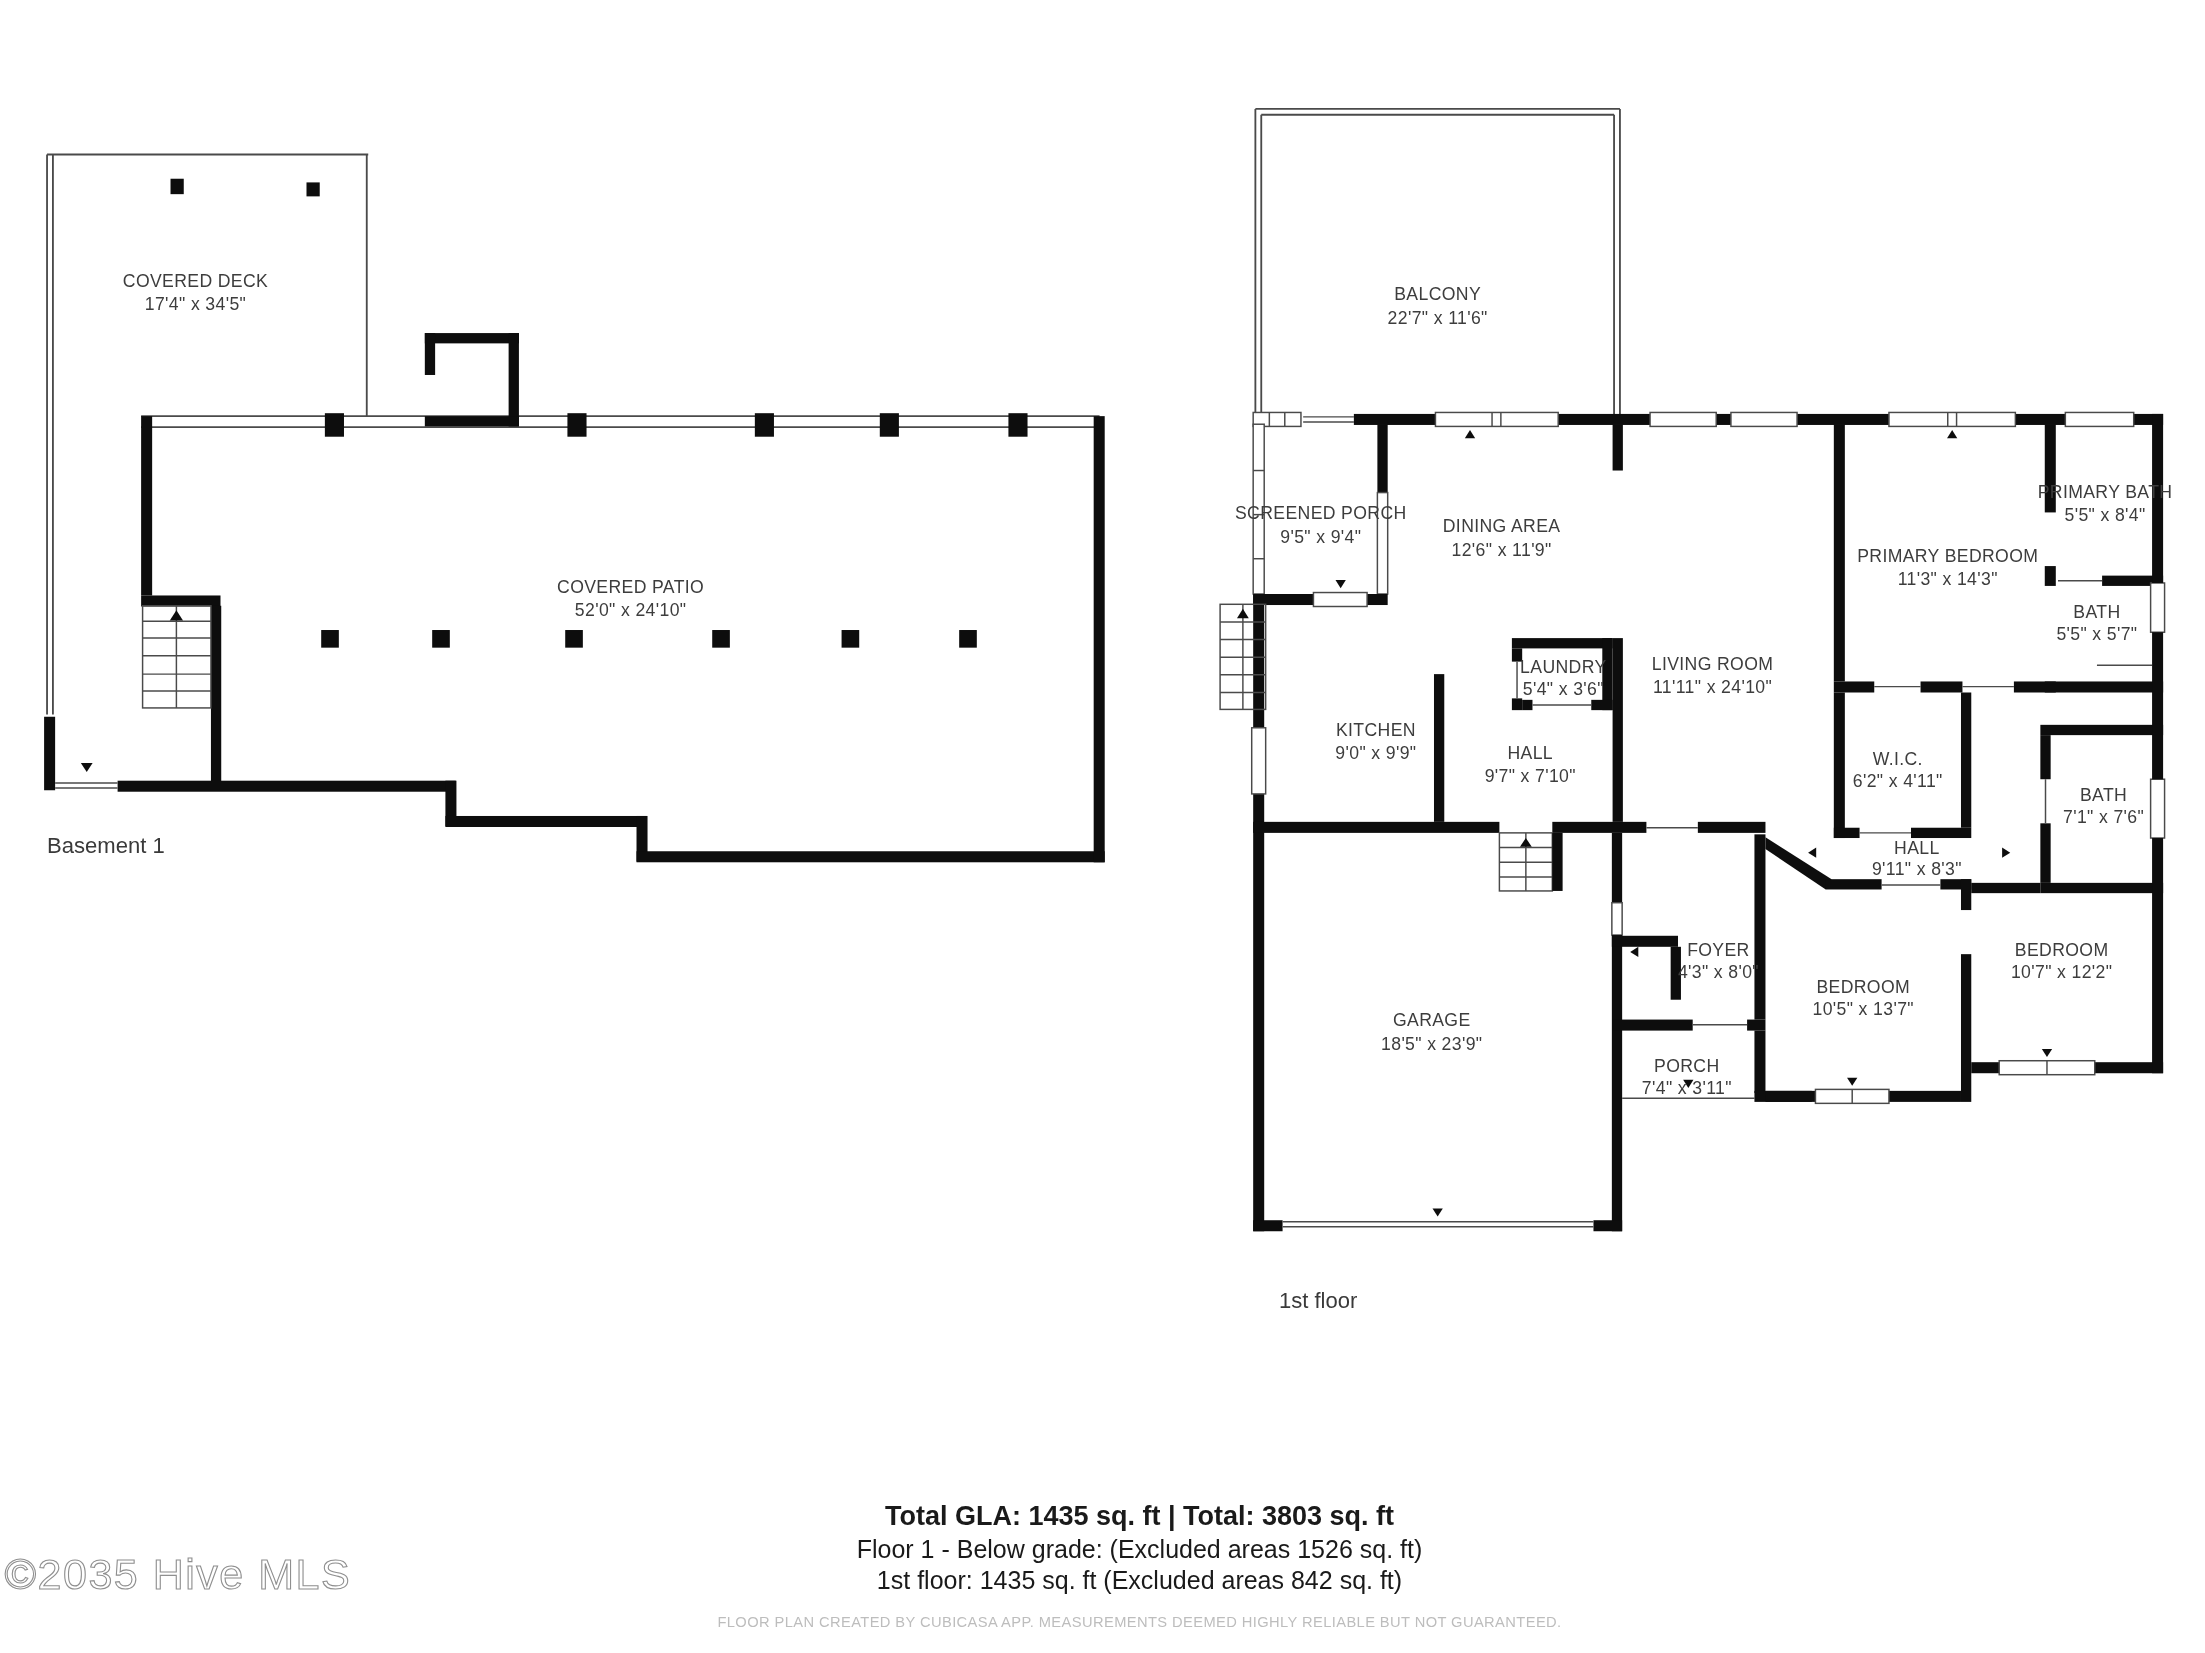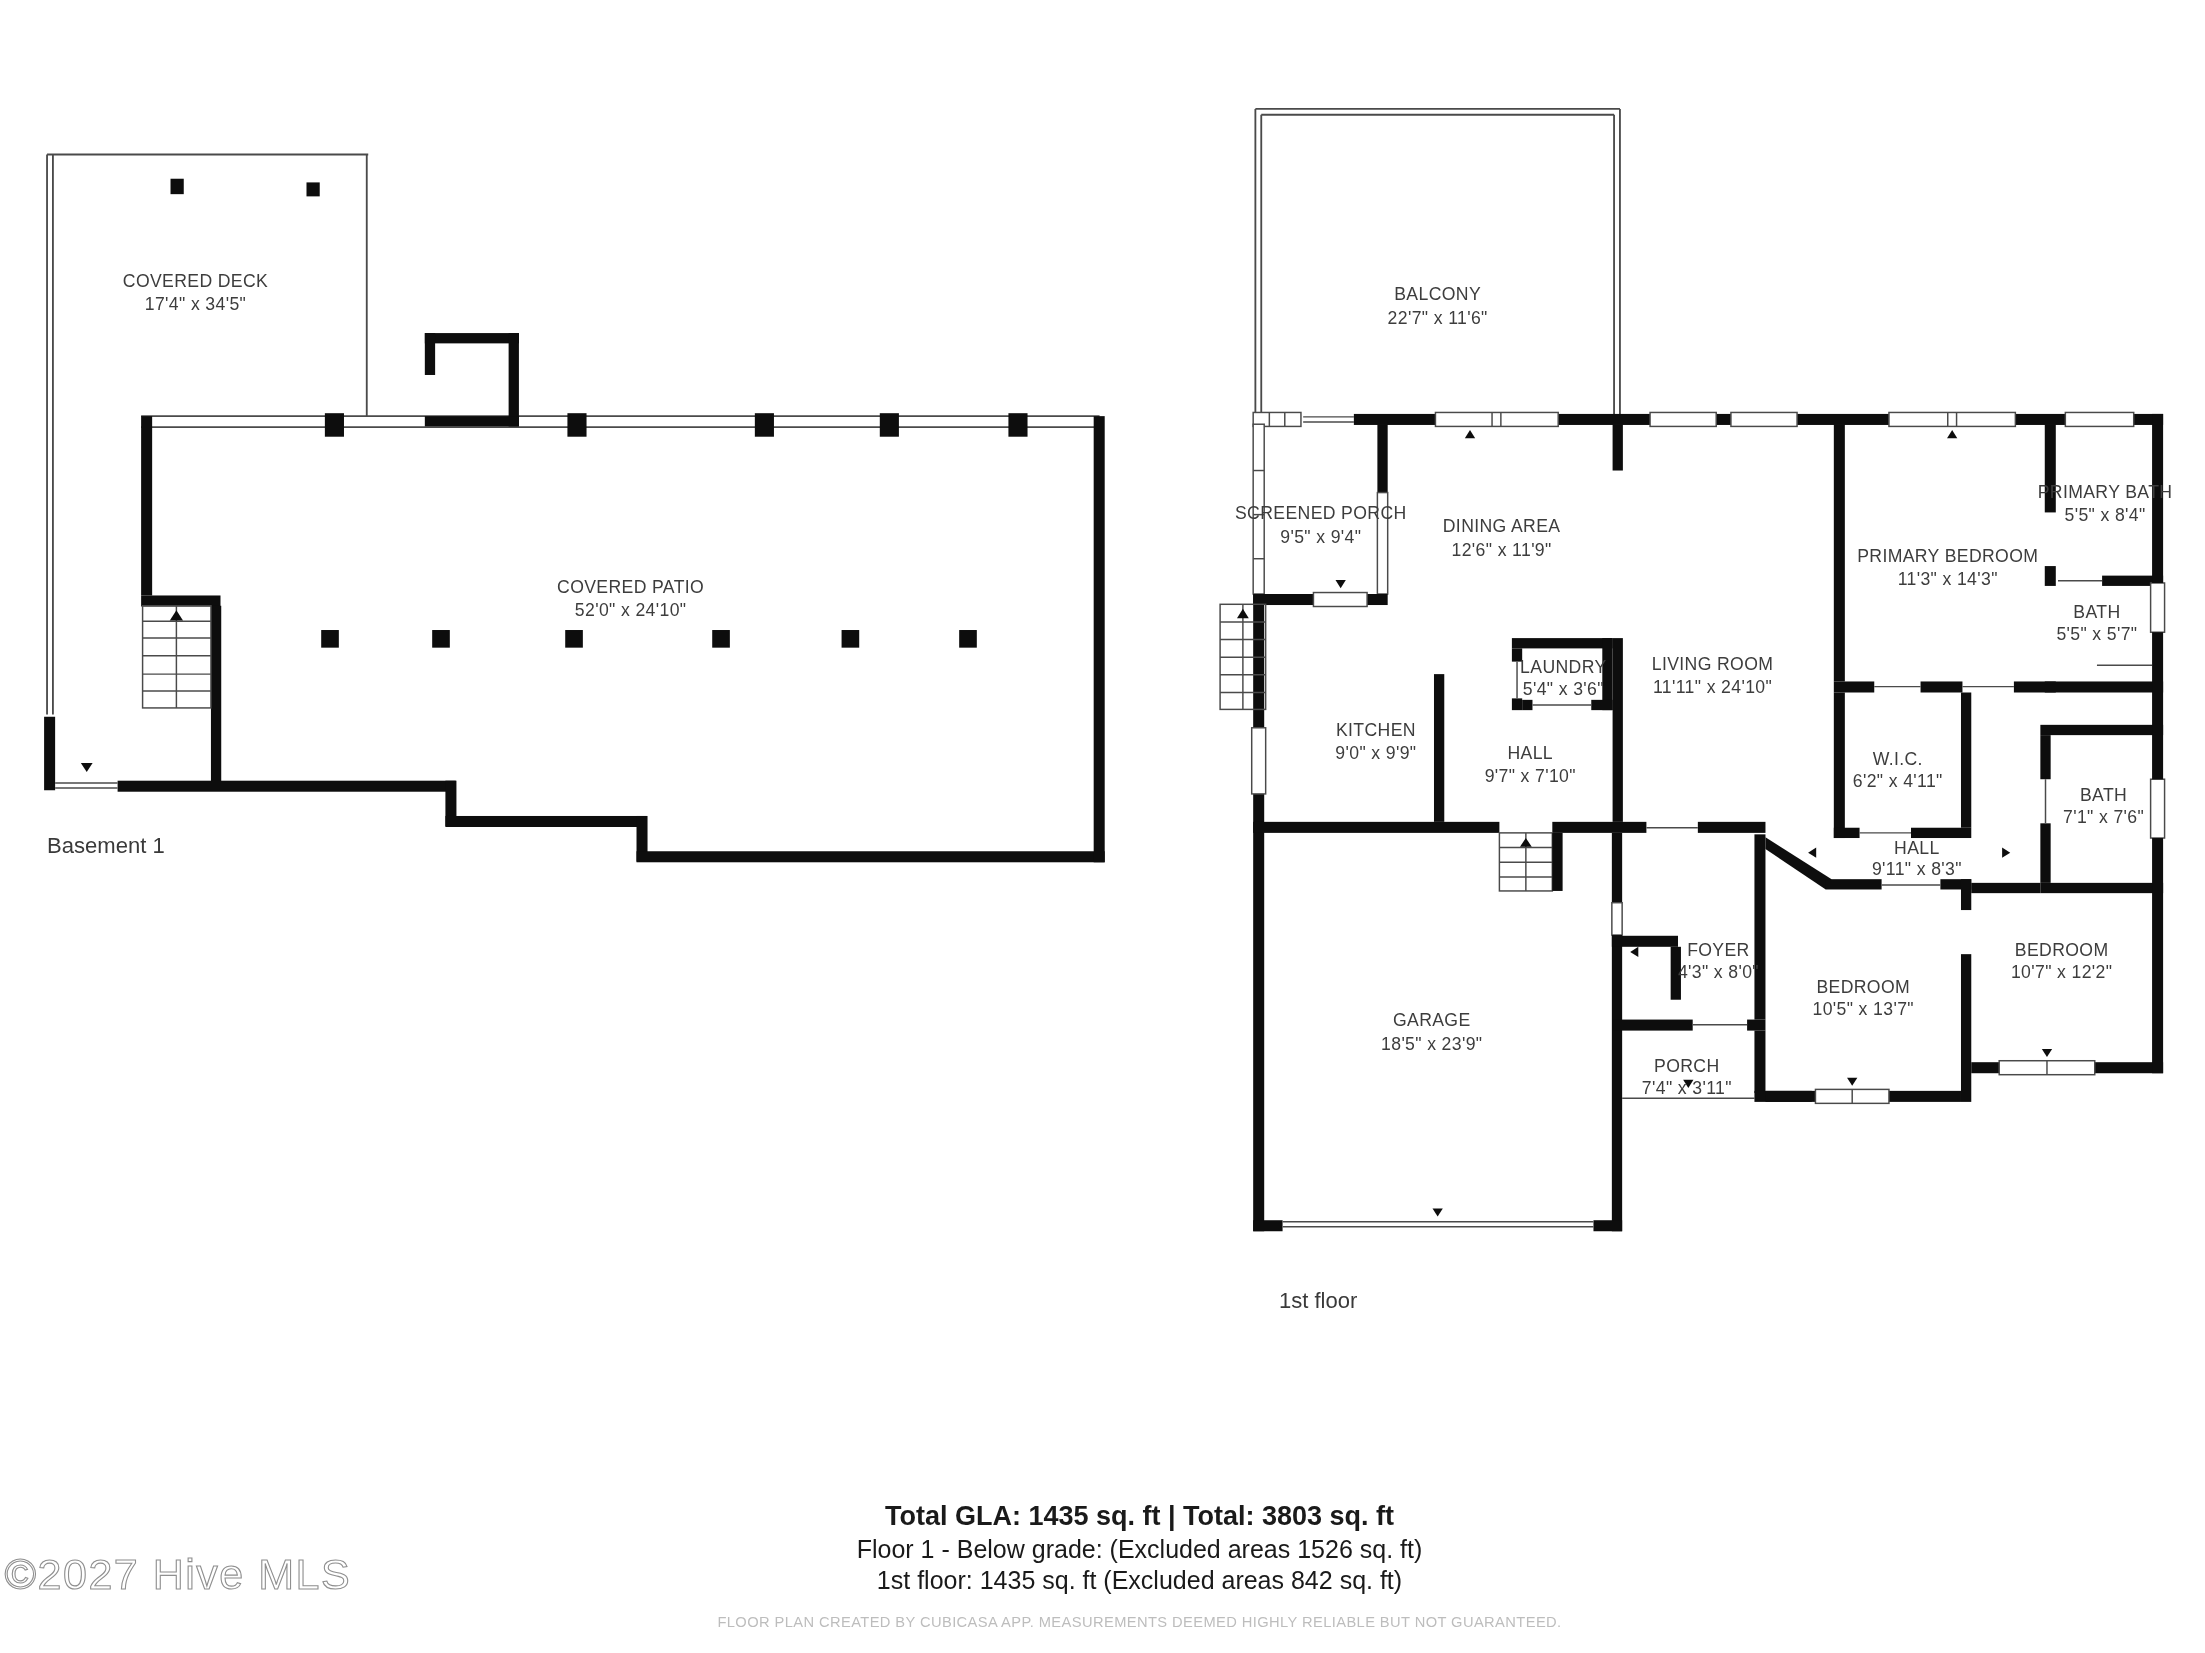--- a/index.html
+++ b/index.html
@@ -356,14 +356,14 @@
     <text class="floor-label" x="1740" y="1780">1st floor</text>
   </g>
 </svg>
 
 <div class="summary summary-line1">Total GLA: 1435 sq. ft | Total: 3803 sq. ft</div>
 <div class="summary summary-line2">Floor 1 - Below grade: (Excluded areas 1526 sq. ft)</div>
 <div class="summary summary-line3">1st floor: 1435 sq. ft (Excluded areas 842 sq. ft)</div>
 
 <div class="footer-note">FLOOR PLAN CREATED BY CUBICASA APP. MEASUREMENTS DEEMED HIGHLY RELIABLE BUT NOT GUARANTEED.</div>
 
-<div class="watermark">©2027 Hive MLS</div>
+<div class="watermark">©2035 Hive MLS</div>
 
 
 </body></html>

